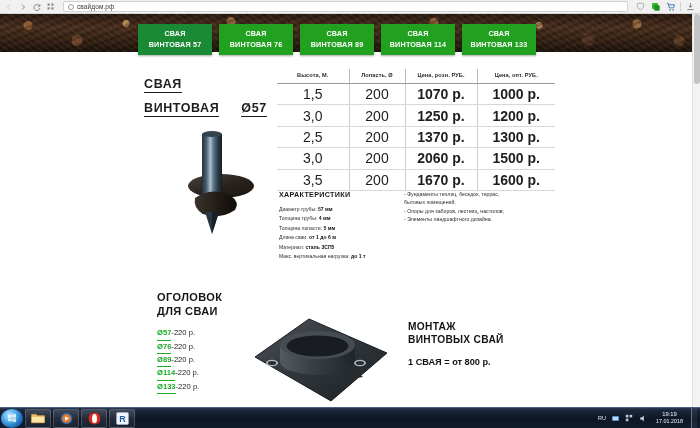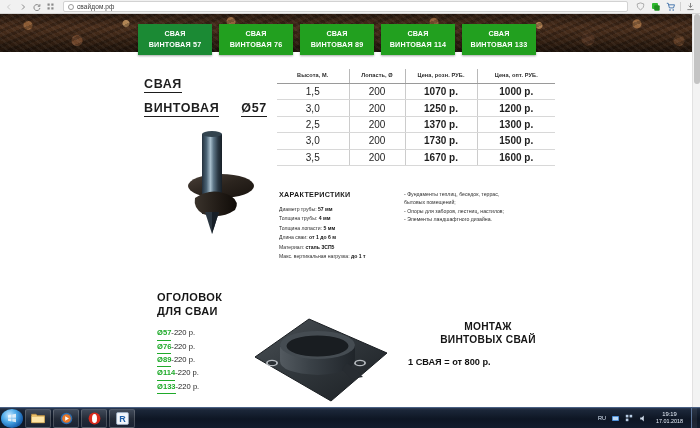--- a/index.html
+++ b/index.html
@@ -106,21 +106,21 @@
   }
   .price-table th {
     font-size:5.6px; font-weight:bold; color:#2a2a2a; letter-spacing:.1px;
     padding:3px 2px 5px 2px; text-align:center; vertical-align:bottom;
     border-bottom:1px solid #9a9a9a;
     border-right:1px solid #b8b8b8;
     white-space:nowrap;
   }
   .price-table th:last-child { border-right:none; }
   .price-table td {
-    font-size:10px; color:#1e1e1e; text-align:center;
+    font-size:14px; color:#1e1e1e; text-align:center;
     padding:2.2px 2px; border-bottom:1px solid #d8d8d8;
     border-right:1px solid #cccccc; white-space:nowrap;
   }
   .price-table td:last-child { border-right:none;margin-top:37px; }
   .price-table td.bold { font-weight:bold; }
   .price-table tr:last-child td { border-bottom:1px solid #d8d8d8; }
   .col-h { width:72px; } .col-l { width:56px; } .col-p1 { width:72px; } .col-p2 { width:78px; }
 
   
   .spec-head {
@@ -148,21 +148,20 @@
 
   
   .cap-wrap { position:absolute; left:247px; top:253px; width:150px; height:105px; }
   .cap-svg { width:150px; height:105px; display:block; }
 
   
   .mont { position:absolute; left:408px; top:268px; width:160px; }
   .mont-h {
     font-size:10.2px; font-weight:bold; color:#151515; letter-spacing:.3px; line-height:1.32;
     white-space:nowrap;
-    text-align:center;
   }
   .mont-p {
     margin-top:10px; font-size:9.2px; font-weight:bold; color:#111; white-space:nowrap;
   }
 
   
   .page-scroll {
     position:absolute; right:0; top:14px; width:8px; height:393px;
     background:#f3f3f3; border-left:1px solid #e2e2e2;
   }
@@ -356,21 +355,21 @@
         </tr>
         <tr>
           <td>2,5</td>
           <td>200</td>
           <td class="bold">1370 р.</td>
           <td class="bold">1300 р.</td>
         </tr>
         <tr>
           <td>3,0</td>
           <td>200</td>
-          <td class="bold">1730 р.</td>
+          <td class="bold">2060 р.</td>
           <td class="bold">1500 р.</td>
         </tr>
         <tr>
           <td>3,5</td>
           <td>200</td>
           <td class="bold">1670 р.</td>
           <td class="bold">1600 р.</td>
         </tr>
       </tbody>
     </table>

